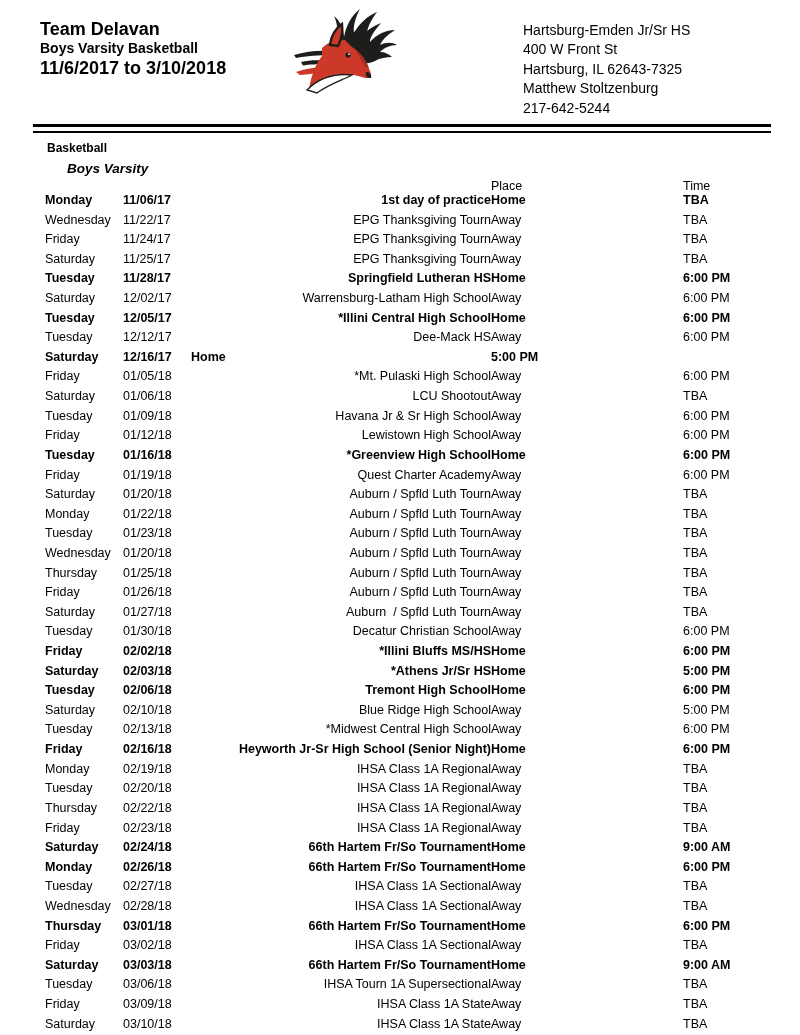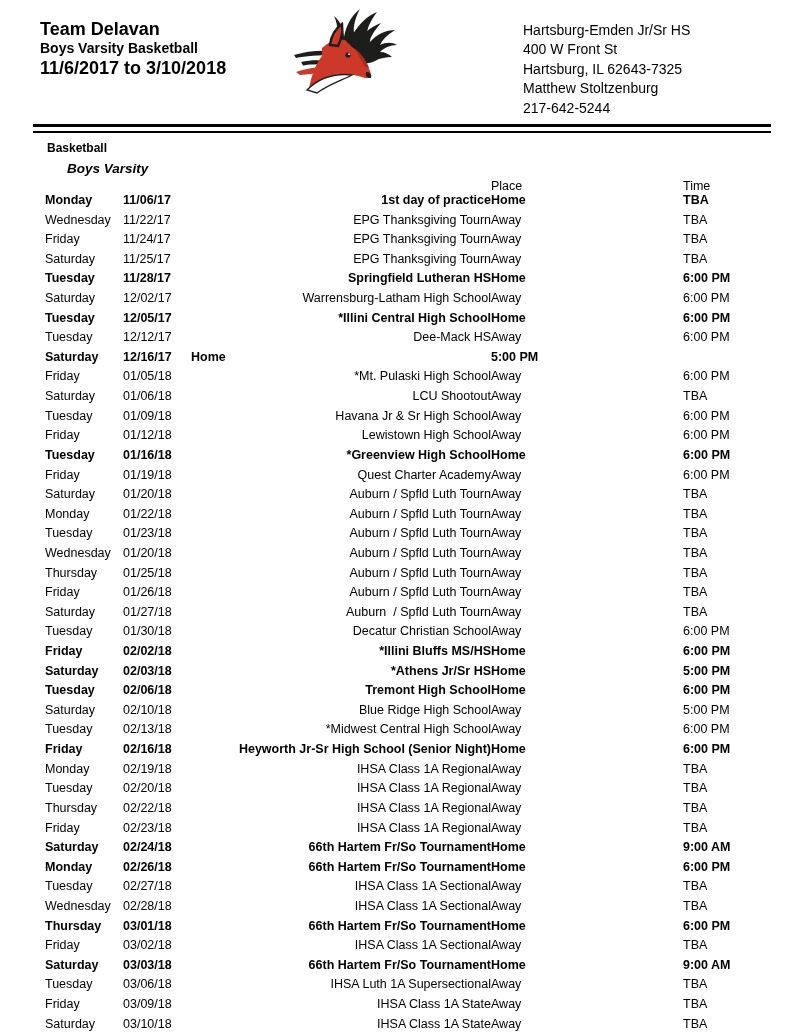--- a/index.html
+++ b/index.html
@@ -419,21 +419,21 @@
         <span class="c-day">Saturday</span>
         <span class="c-date">03/03/18</span>
         <span class="c-event">66th Hartem Fr/So Tournament</span>
         <span class="c-place">Home</span>
         <span class="c-time">9:00 AM</span>
       </div>
 
       <div class="grid-row row">
         <span class="c-day">Tuesday</span>
         <span class="c-date">03/06/18</span>
-        <span class="c-event">IHSA Luth 1A Supersectional</span>
+        <span class="c-event">IHSA Tourn 1A Supersectional</span>
         <span class="c-place">Away</span>
         <span class="c-time">TBA</span>
       </div>
 
       <div class="grid-row row">
         <span class="c-day">Friday</span>
         <span class="c-date">03/09/18</span>
         <span class="c-event">IHSA Class 1A State</span>
         <span class="c-place">Away</span>
         <span class="c-time">TBA</span>

